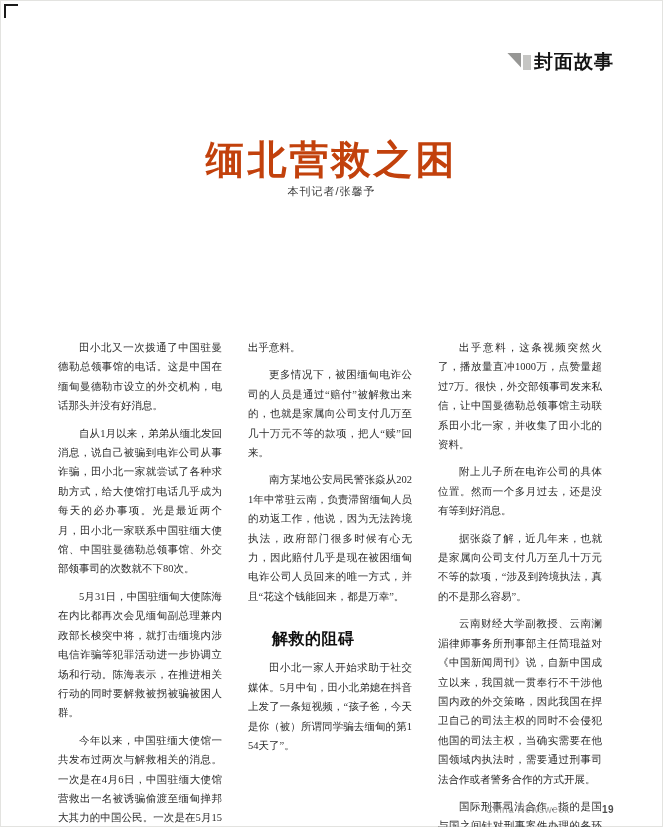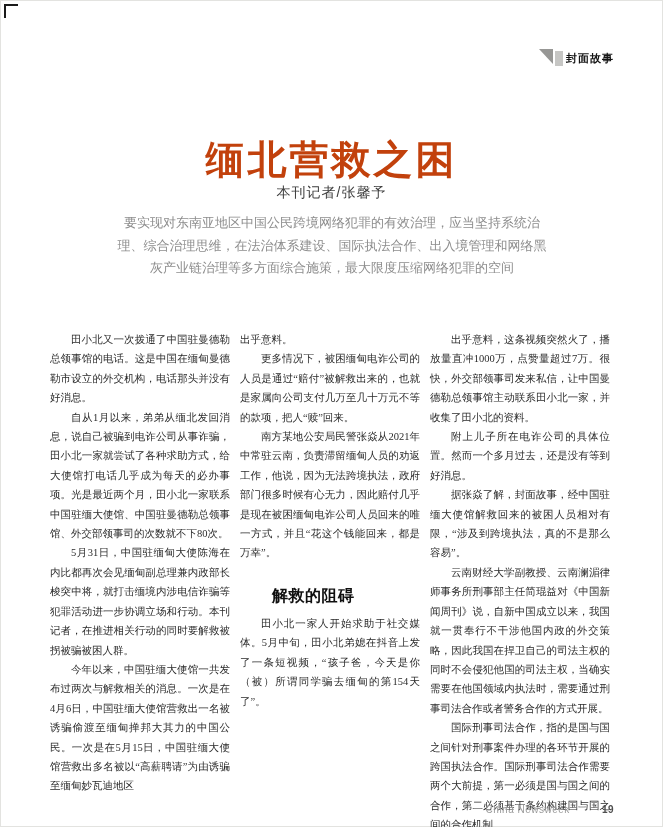--- a/index.html
+++ b/index.html
@@ -19,46 +19,46 @@
     position:absolute;top:49px;right:49px;
     display:flex;align-items:center;
     font-family:"Liberation Sans","DejaVu Sans",sans-serif;
   }
   .tag-fold{
     width:14px;height:15px;background:#979795;
     clip-path:polygon(0 0,100% 0,100% 100%);
     margin-right:2px;margin-bottom:4px;
   }
   .tag-bar{width:8px;height:15px;background:#c6c6c4;margin-right:3px;}
-  .tag-label{font-size:11px;font-weight:bold;color:#141414;letter-spacing:1px;}
+  .tag-label{font-size:19px;font-weight:bold;color:#141414;letter-spacing:1px;}
   .title{
     position:absolute;top:133px;left:0;width:100%;margin:0;
     text-align:center;
     font-family:"Liberation Sans","DejaVu Sans",sans-serif;
     font-size:39px;font-weight:800;letter-spacing:3px;color:#c2410c;
   }
   .byline{
     position:absolute;top:184px;left:0;width:100%;
     text-align:center;
     font-family:"Liberation Sans","DejaVu Sans",sans-serif;
-    font-size:14px;color:#3d3d3d;letter-spacing:1px;
+    font-size:11px;color:#3d3d3d;letter-spacing:1px;
   }
   .lead{
     position:absolute;top:212px;left:116px;width:432px;
     text-align:center;
     font-family:"Liberation Sans","DejaVu Sans",sans-serif;
     font-size:13px;line-height:22.5px;color:#8d8d8d;
   }
   .columns{
     position:absolute;left:50px;top:330px;width:560px;
     display:flex;gap:10px;
   }
   .col{width:180px;}
   .body-para{
-    margin:0;
+    margin:8px;
     font-size:10.5px;line-height:19.4px;
     text-align:justify;text-justify:inter-character;
     word-break:break-all;
     color:#2b2b2b;
     text-indent:2em;
   }
   .body-para.no-indent{text-indent:0;}
   .sub{
     margin:23px 0 7px 0;
     font-family:"Liberation Sans","DejaVu Sans",sans-serif;
@@ -82,40 +82,39 @@
   <div class="section-tag">
     <span class="tag-fold"></span>
     <span class="tag-bar"></span>
     <span class="tag-label">封面故事</span>
   </div>
 
   <h1 class="title">缅北营救之困</h1>
 
   <div class="byline">本刊记者/张馨予</div>
 
-  <div class="lead">要实现对东南亚地区中国公民跨境网络犯罪的有效治理，应当坚持系统治理、综合治理思维，在法治体系建设、国际执法合作、出入境管理和网络黑灰产业链治理等多方面综合施策，最大限度压缩网络犯罪的空间</div>
 
   <div class="columns">
     <div class="col">
         <p class="body-para">田小北又一次拨通了中国驻曼德勒总领事馆的电话。这是中国在缅甸曼德勒市设立的外交机构，电话那头并没有好消息。</p>
         <p class="body-para">自从1月以来，弟弟从缅北发回消息，说自己被骗到电诈公司从事诈骗，田小北一家就尝试了各种求助方式，给大使馆打电话几乎成为每天的必办事项。光是最近两个月，田小北一家联系中国驻缅大使馆、中国驻曼德勒总领事馆、外交部领事司的次数就不下80次。</p>
-        <p class="body-para">5月31日，中国驻缅甸大使陈海在内比都再次会见缅甸副总理兼内政部长梭突中将，就打击缅境内涉电信诈骗等犯罪活动进一步协调立场和行动。本刊记者，在推进相关行动的同时要解救被拐被骗被困人群。</p>
+        <p class="body-para">5月31日，中国驻缅甸大使陈海在内比都再次会见缅甸副总理兼内政部长梭突中将，就打击缅境内涉电信诈骗等犯罪活动进一步协调立场和行动。陈海表示，在推进相关行动的同时要解救被拐被骗被困人群。</p>
         <p class="body-para">今年以来，中国驻缅大使馆一共发布过两次与解救相关的消息。一次是在4月6日，中国驻缅大使馆营救出一名被诱骗偷渡至缅甸掸邦大其力的中国公民。一次是在5月15日，中国驻缅大使馆营救出多名被以“高薪聘请”为由诱骗至缅甸妙瓦迪地区</p>
       </div>
     <div class="col">
         <p class="body-para no-indent">出乎意料。</p>
         <p class="body-para">更多情况下，被困缅甸电诈公司的人员是通过“赔付”被解救出来的，也就是家属向公司支付几万至几十万元不等的款项，把人“赎”回来。</p>
         <p class="body-para">南方某地公安局民警张焱从2021年中常驻云南，负责滞留缅甸人员的劝返工作，他说，因为无法跨境执法，政府部门很多时候有心无力，因此赔付几乎是现在被困缅甸电诈公司人员回来的唯一方式，并且“花这个钱能回来，都是万幸”。</p>
         <h3 class="sub">解救的阻碍</h3>
         <p class="body-para">田小北一家人开始求助于社交媒体。5月中旬，田小北弟媳在抖音上发了一条短视频，“孩子爸，今天是你（被）所谓同学骗去缅甸的第154天了”。</p>
       </div>
     <div class="col">
         <p class="body-para">出乎意料，这条视频突然火了，播放量直冲1000万，点赞量超过7万。很快，外交部领事司发来私信，让中国曼德勒总领事馆主动联系田小北一家，并收集了田小北的资料。</p>
         <p class="body-para">附上儿子所在电诈公司的具体位置。然而一个多月过去，还是没有等到好消息。</p>
-        <p class="body-para">据张焱了解，封面故事，经中国驻缅大使馆解救回来的被困人员相对有限，“涉及到跨境执法，真的不是那么容易”。</p>
+        <p class="body-para">据张焱了解，近几年来，也就是家属向公司支付几万至几十万元不等的款项，“涉及到跨境执法，真的不是那么容易”。</p>
         <p class="body-para">云南财经大学副教授、云南澜湄律师事务所刑事部主任简琨益对《中国新闻周刊》说，自新中国成立以来，我国就一贯奉行不干涉他国内政的外交策略，因此我国在捍卫自己的司法主权的同时不会侵犯他国的司法主权，当确实需要在他国领域内执法时，需要通过刑事司法合作或者警务合作的方式开展。</p>
         <p class="body-para">国际刑事司法合作，指的是国与国之间针对刑事案件办理的各环节开展的跨国执法合作。国际刑事司法合作需要两个大前提，第一必须是国与国之间的合作，第二必须基于条约构建国与国之间的合作机制。</p>
       </div>
   </div>
 
   <div class="footer">
     <span>China Newsweek</span>
     <span class="pagenum">19</span>
   </div>
 </div>

